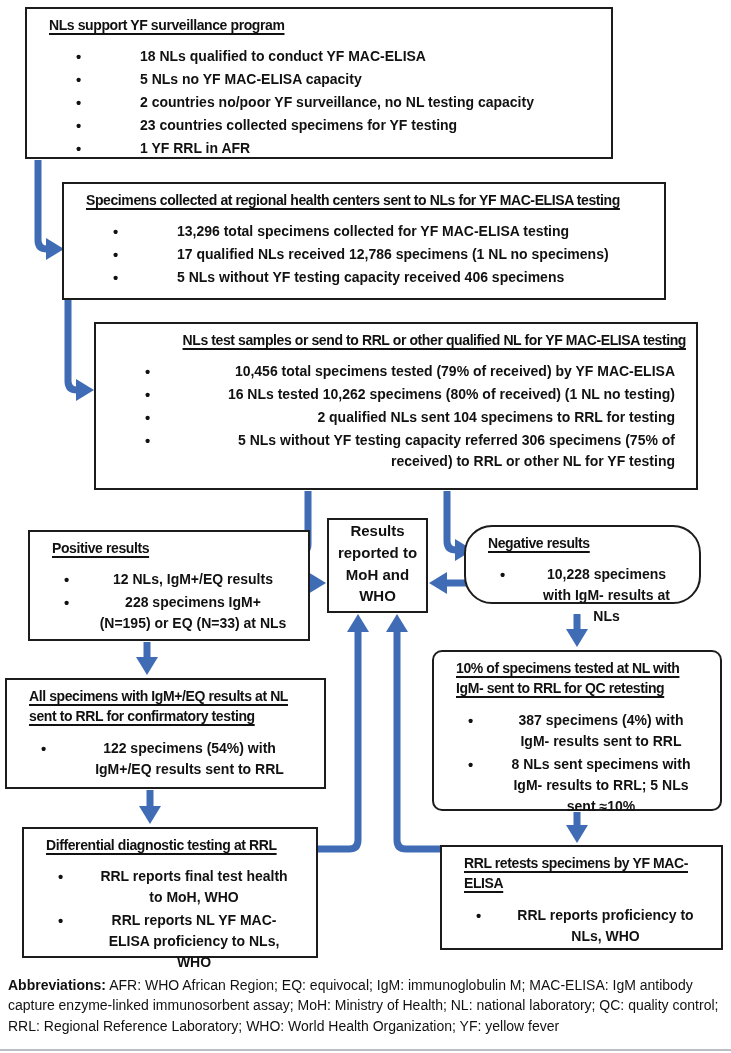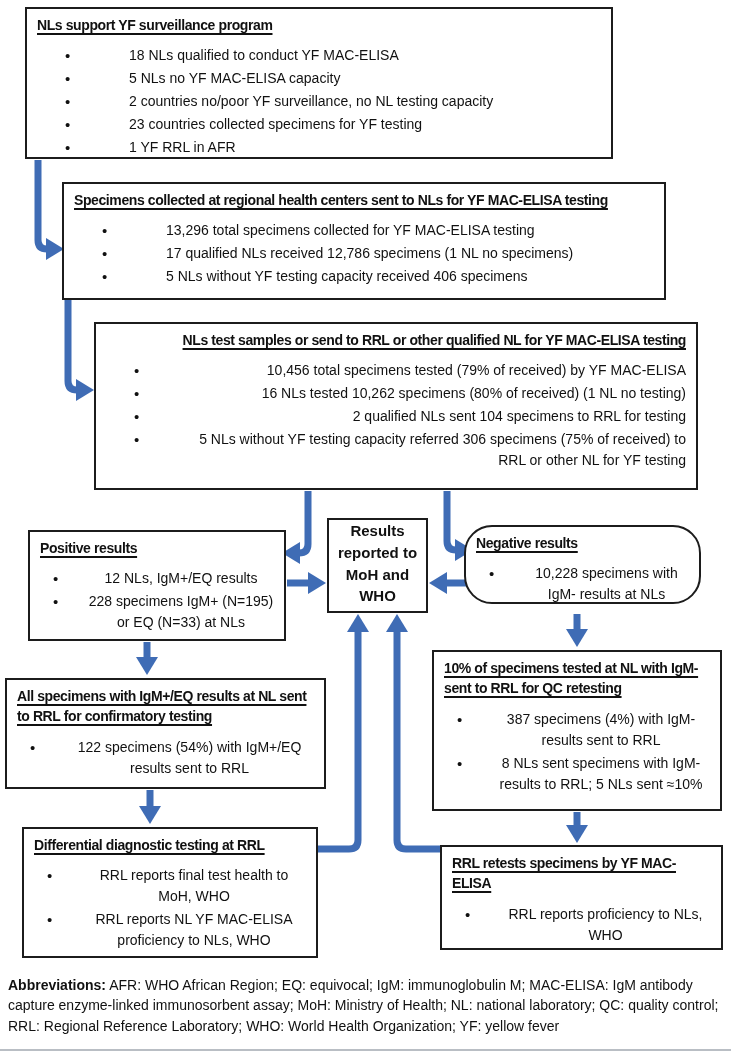--- a/index.html
+++ b/index.html
@@ -9,42 +9,42 @@
     overflow:hidden;
   }
   #arrow-layer{position:absolute;left:0;top:0;width:731px;height:1053px;pointer-events:none;}
   .box{
     position:absolute;border:2px solid #1c1c1c;background:#fff;
     padding:6px 10px 4px 10px;box-sizing:border-box;
   }
   .box-title{
     font-weight:bold;font-size:14px;letter-spacing:-0.4px;line-height:1.45;
     text-decoration:underline;text-decoration-thickness:1.5px;text-underline-offset:3px;
-    margin:0 0 10px 0;
+    margin:0 0 10px 12px;
   }
-  .box ul{margin:0;padding:0;list-style:none;}
+  .box ul{margin:11px;padding:0;list-style:none;font-weight:bold;}
   .box li{position:relative;font-size:14px;line-height:1.5;margin:0 0 2px 0;}
   .indent-lg li{padding-left:92px;}
   .indent-lg li::before{content:"\2022";position:absolute;left:28px;font-size:15px;}
   .indent-sm li{padding-left:48px;text-align:center;}
   .indent-sm li::before{content:"\2022";position:absolute;left:13px;font-size:15px;}
   .center-box{
     position:absolute;border:2px solid #1c1c1c;background:#fff;box-sizing:border-box;
     display:flex;align-items:flex-end;justify-content:center;text-align:center;
     font-weight:bold;font-size:15px;line-height:1.45;padding:4px;
   }
   
   #box-nls-support   {left:25px; top:7px;   width:588px;height:152px;}
   #box-specimens     {left:62px; top:182px; width:604px;height:118px;}
   #box-nls-test      {left:94px; top:322px; width:604px;height:168px;text-align:right;}
-  #box-positive      {left:28px; top:530px; width:258px;height:111px;}
+  #box-positive      {left:28px; top:530px; width:282px;height:111px;}
   #box-center        {left:327px;top:518px; width:101px;height:95px;}
   #box-negative      {left:464px;top:525px; width:237px;height:79px;border-radius:28px;}
   #box-all-specimens {left:5px;  top:678px; width:321px;height:111px;}
-  #box-ten-percent   {left:432px;top:650px; width:290px;height:161px;}
+  #box-ten-percent   {left:432px;top:650px; width:290px;height:161px;border-radius:10px;}
   #box-differential  {left:22px; top:827px; width:296px;height:131px;}
   #box-rrl-retests   {left:440px;top:845px; width:283px;height:105px;}
   #footer{
     position:absolute;left:8px;top:975px;width:716px;
     font-size:14px;line-height:1.45;
   }
   #footer .abbrev-label{font-weight:bold;}
   #bottom-rule{position:absolute;left:0;top:1049px;width:731px;height:2px;background:#b9bec4;}
 </style>
 </head>

